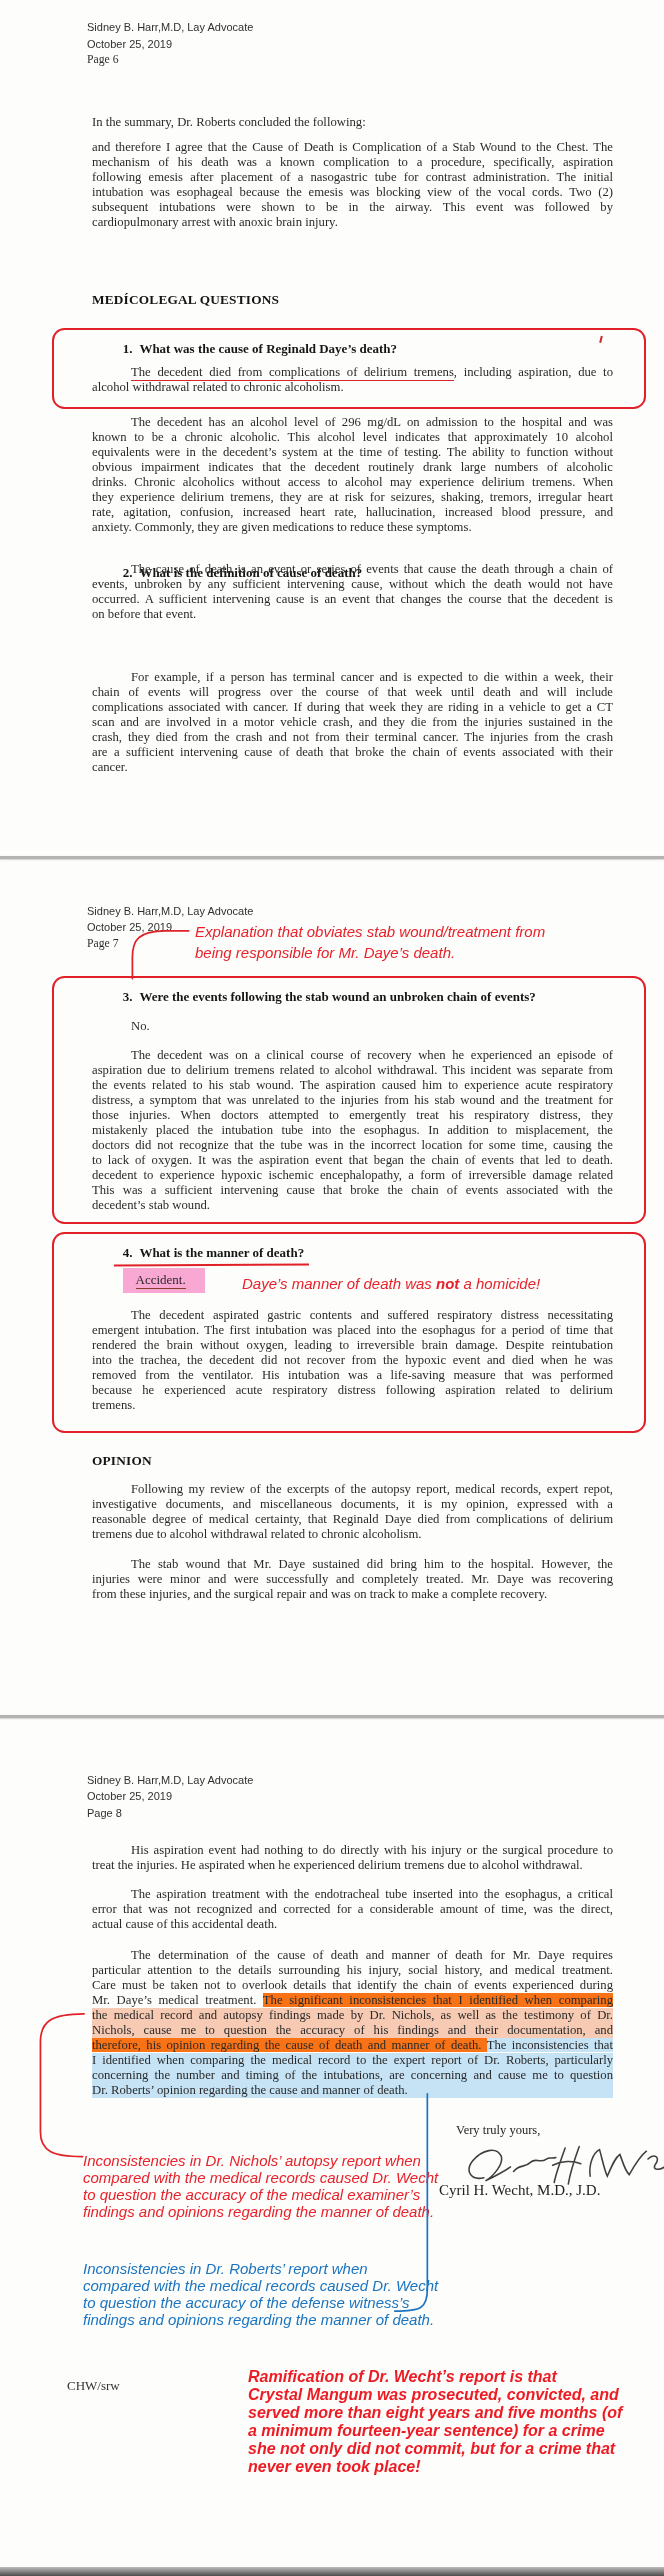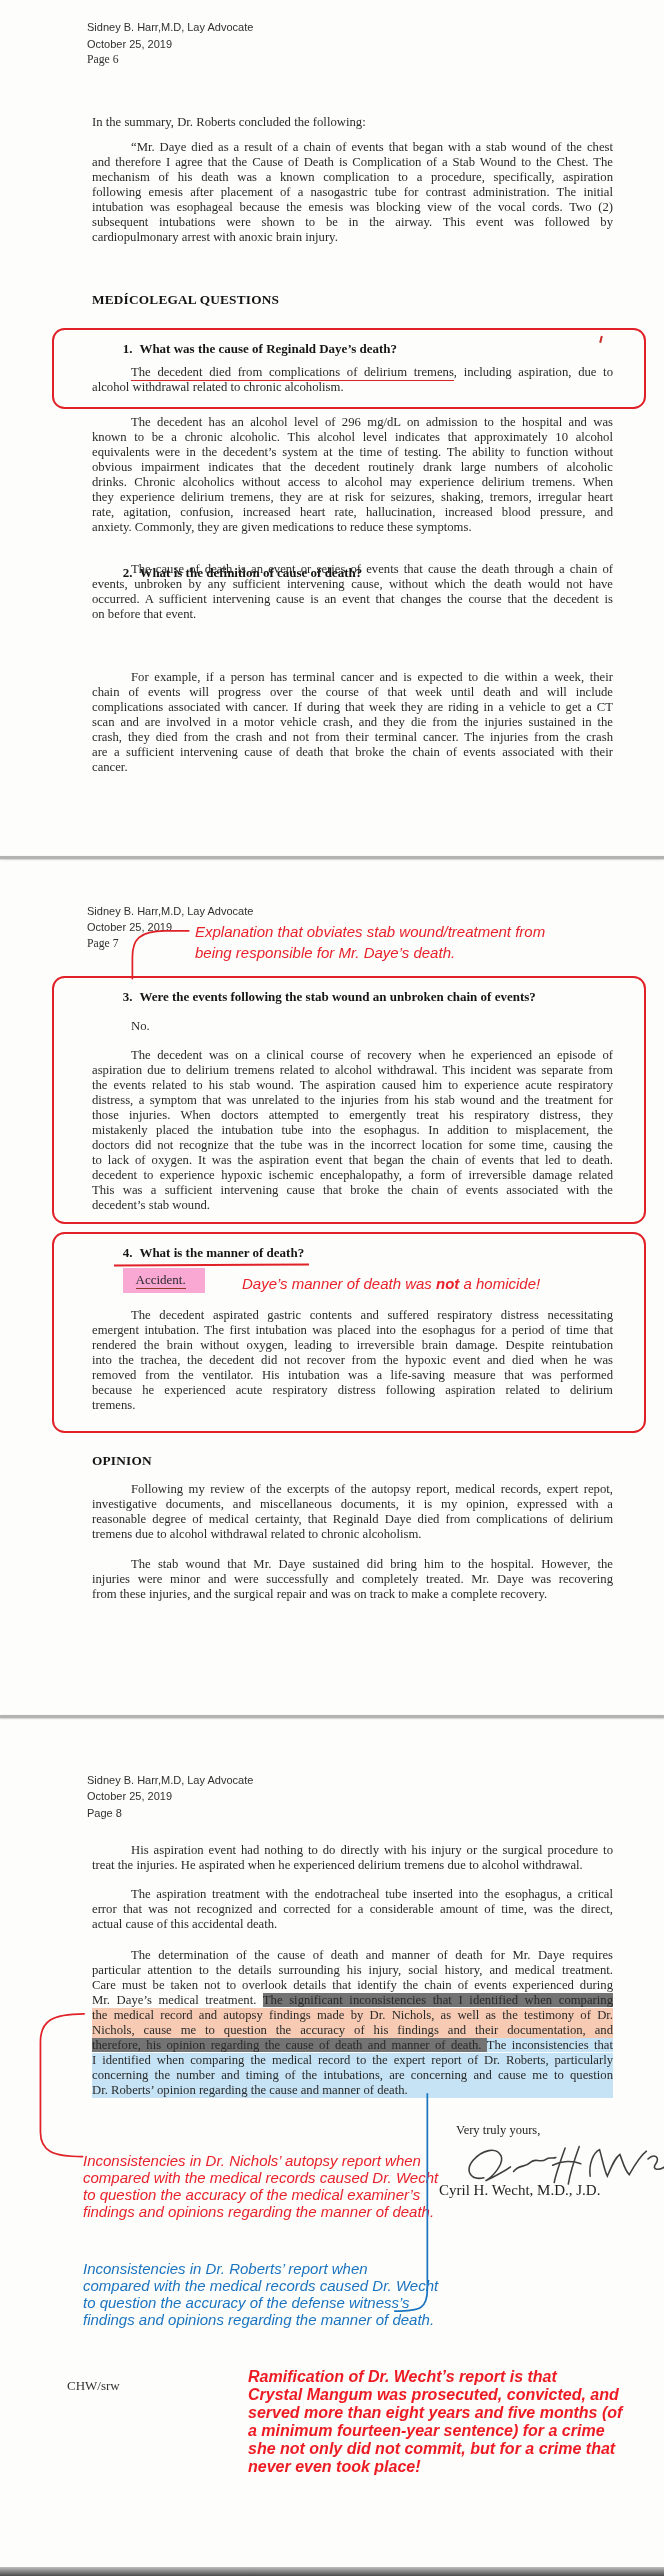--- a/index.html
+++ b/index.html
@@ -19,21 +19,21 @@
   .ln.first{padding-left:39px;}
   .ln.last{text-align-last:left;-moz-text-align-last:left;}
   
   .bighead{position:absolute;left:92px;font-weight:700;font-size:13.3px;letter-spacing:0.2px;color:#141414;white-space:nowrap;}
   .qhead{position:absolute;left:116px;font-weight:700;font-size:13px;color:#161616;white-space:nowrap;text-align:center;}
   .qnum{display:inline-block;min-width:23.4px;}
   
   .redbox{position:absolute;left:52px;width:590px;border:2px solid #e02127;border-radius:12.5px;background:transparent;}
   .ul-red{border-bottom:1.6px solid #d8232a;padding-bottom:0.8px;}
   
-  .hl-s{background:#737373;}
+  .hl-s{background:#f97316;}
   .hl-b{background:#c5e3f5;}
   .ln.bg-s{background:#f7cbb3;}
   .ln.bg-b{background:#c5e3f5;}
   
   .note{position:absolute;font-family:"Liberation Sans",sans-serif;font-style:italic;
         font-size:15px;line-height:17px;white-space:nowrap;}
   .note.red{color:#e8212b;}
   .note.blue{color:#1b74c0;}
   .note .nln{height:17px;font-style:italic;}
   .callout-text{line-height:20.7px;}
@@ -63,21 +63,20 @@
 
   <div class="hdr" style="top:20px">Sidney B. Harr,M.D, Lay Advocate</div>
   <div class="hdr" style="top:37px">October 25, 2019</div>
   <div class="hdr serifline" style="top:53px">Page 6</div>
 
   <div class="para" style="top:115px">
     <div class="ln last">In the summary, Dr. Roberts concluded the following:</div>
   </div>
 
   <div class="para" style="top:140px">
-    <div class="ln first">“Mr. Daye died as a result of a chain of events that began with a stab wound of the chest</div>
     <div class="ln">and therefore I agree that the Cause of Death is Complication of a Stab Wound to the Chest. The</div>
     <div class="ln">mechanism of his death was a known complication to a procedure, specifically, aspiration</div>
     <div class="ln">following emesis after placement of a nasogastric tube for contrast administration. The initial</div>
     <div class="ln">intubation was esophageal because the emesis was blocking view of the vocal cords. Two (2)</div>
     <div class="ln">subsequent intubations were shown to be in the airway. This event was followed by</div>
     <div class="ln last">cardiopulmonary arrest with anoxic brain injury.</div>
   </div>
 
   <div class="bighead" style="top:292px">MEDÍCOLEGAL QUESTIONS</div>
 

